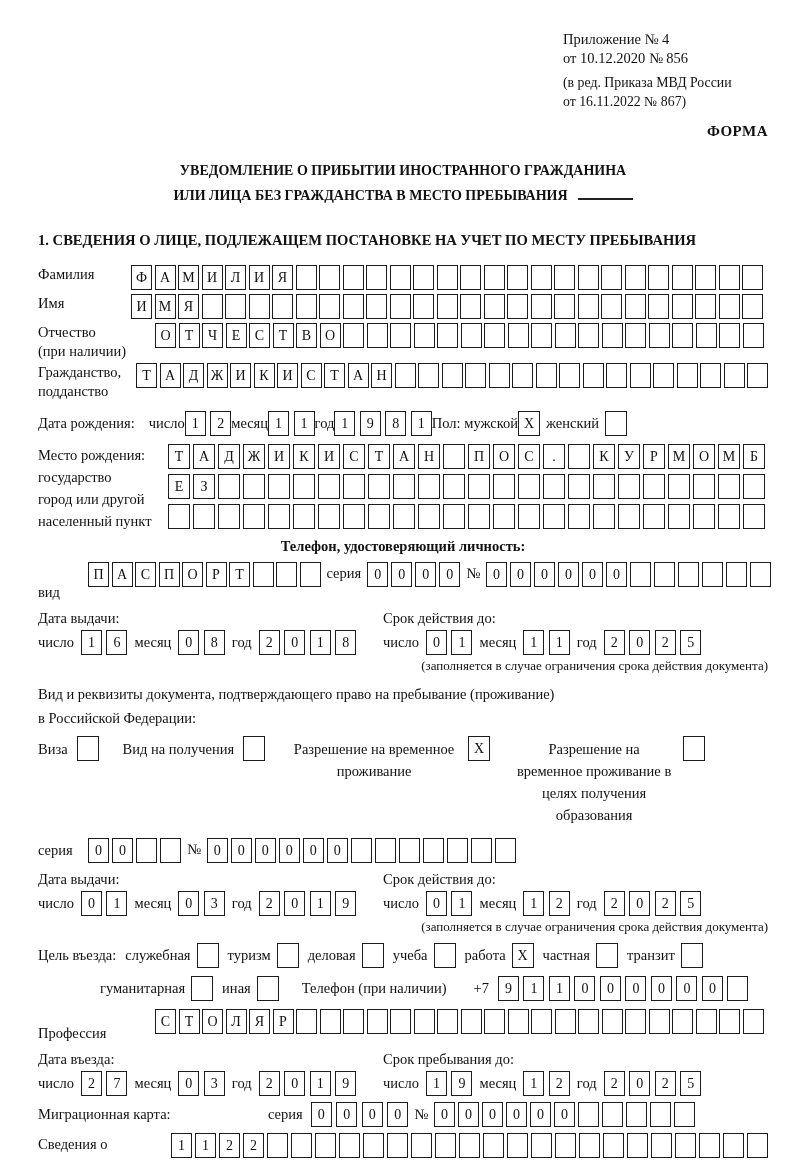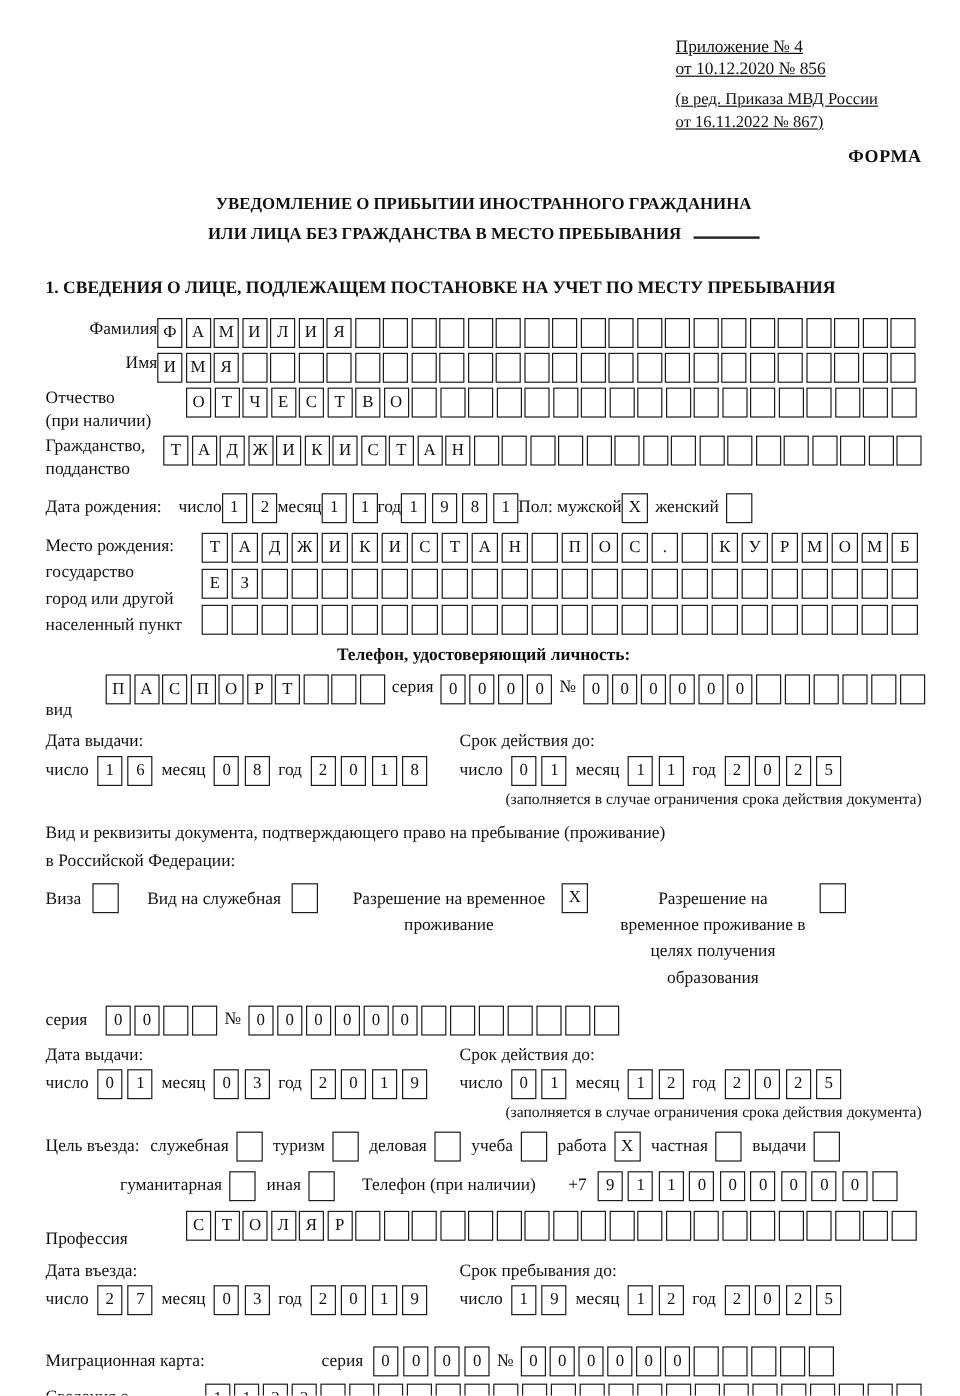--- a/index.html
+++ b/index.html
@@ -1,32 +1,32 @@
 <!DOCTYPE html>
 <html><head>
 <meta charset="utf-8">
 <style>
   html,body{margin:0;padding:0;background:#ffffff;width:800px;height:1163px;overflow:hidden;}
   body{font-family:"Liberation Serif","DejaVu Serif",serif;color:#111;font-size:14.5px;}
   .page{padding:30px 32px 16px 38px;box-sizing:border-box;width:800px;height:1163px;}
 
-  .appendix{margin-left:auto;width:205px;line-height:19px;text-decoration:underline;}
+  .appendix{margin-left:auto;width:205px;line-height:19px;}
   .ap-line.small{font-size:13.8px;}
   .ap-line.gap{margin-top:5px;}
   .forma{margin-top:12px;text-align:right;font-weight:bold;font-size:15px;letter-spacing:.5px;}
 
   .title{margin-top:18px;text-align:center;font-weight:bold;font-size:14px;line-height:25px;}
   .tunder{display:inline-block;width:55px;border-bottom:2px solid #222;margin-left:10px;vertical-align:baseline;}
 
   .sec{margin-top:24px;margin-bottom:16px;font-weight:bold;font-size:14.6px;}
 
   .frow{display:flex;align-items:flex-start;}
   .lbl{flex:none;line-height:19px;}
   .lline{display:block;}
-  .w93{width:93px;text-align:right;} .w117{width:117px;} .w98{width:98px;} .w130{width:130px;} .w133{width:133px;}
+  .w93{width:93px;} .w117{width:117px;} .w98{width:98px;} .w130{width:130px;} .w133{width:133px;}
 
   .cell{flex:none;box-sizing:border-box;display:inline-flex;align-items:center;justify-content:center;
         width:21px;height:25px;border:1.6px solid #1c1c1c;background:#fff;font-size:14px;}
   .cellrow{display:flex;flex:none;}
   .cellrow.tight{gap:2.5px;}
   .cellrow.num{gap:3px;}
   .cellrow.sp{gap:4.5px;}
   .cellrow.bp{gap:3px;} .bp .cell,.cellrow.bp .cell{width:22px;}
   .cellrow.rep{gap:3px;}
   .cb{width:22px;}
@@ -424,21 +424,21 @@
     <div>Вид и реквизиты документа, подтверждающего право на пребывание (проживание)</div>
     <div>в Российской Федерации:</div>
   </div>
 
   <div class="frow opts">
     <div class="opt">
       <span class="olbl">Виза</span>
       <span class="cell cb"></span>
     </div>
     <div class="opt">
-      <span class="olbl">Вид на служебная</span>
+      <span class="olbl">Вид на получения</span>
       <span class="cell cb"></span>
     </div>
     <div class="opt">
       <span class="olbl c w165">Разрешение на временное проживание</span>
       <span class="cell cb">X</span>
     </div>
     <div class="opt">
       <span class="olbl c w160">Разрешение на временное проживание в целях получения образования</span>
       <span class="cell cb"></span>
     </div>
@@ -538,21 +538,21 @@
     </span>
     <span class="popt">
       <span>работа</span>
       <span class="cell cb">X</span>
     </span>
     <span class="popt">
       <span>частная</span>
       <span class="cell cb"></span>
     </span>
     <span class="popt">
-      <span>выдачи</span>
+      <span>транзит</span>
       <span class="cell cb"></span>
     </span>
   </div>
 
   <div class="frow prow mb8" style="padding-left:62px;">
     <span class="popt">
       <span>гуманитарная</span>
       <span class="cell cb"></span>
     </span>
     <span class="popt">
@@ -647,21 +647,21 @@
         <span class="cellrow sp">
             <span class="cell">2</span>
             <span class="cell">0</span>
             <span class="cell">2</span>
             <span class="cell">5</span>
           </span>
       </div>
     </div>
   </div>
 
-  <div class="frow mb6" style="margin-top:26px;align-items:center;">
+  <div class="frow mb6" style="margin-top:6px;align-items:center;">
     <span class="lbl" style="width:170px;">Миграционная карта:</span>
     <span style="margin-left:60px;margin-right:8px;">серия</span>
     <span class="cellrow sp">
         <span class="cell">0</span>
         <span class="cell">0</span>
         <span class="cell">0</span>
         <span class="cell">0</span>
       </span>
     <span class="midlbl" style="margin-top:0;">№</span>
     <span class="cellrow num">

